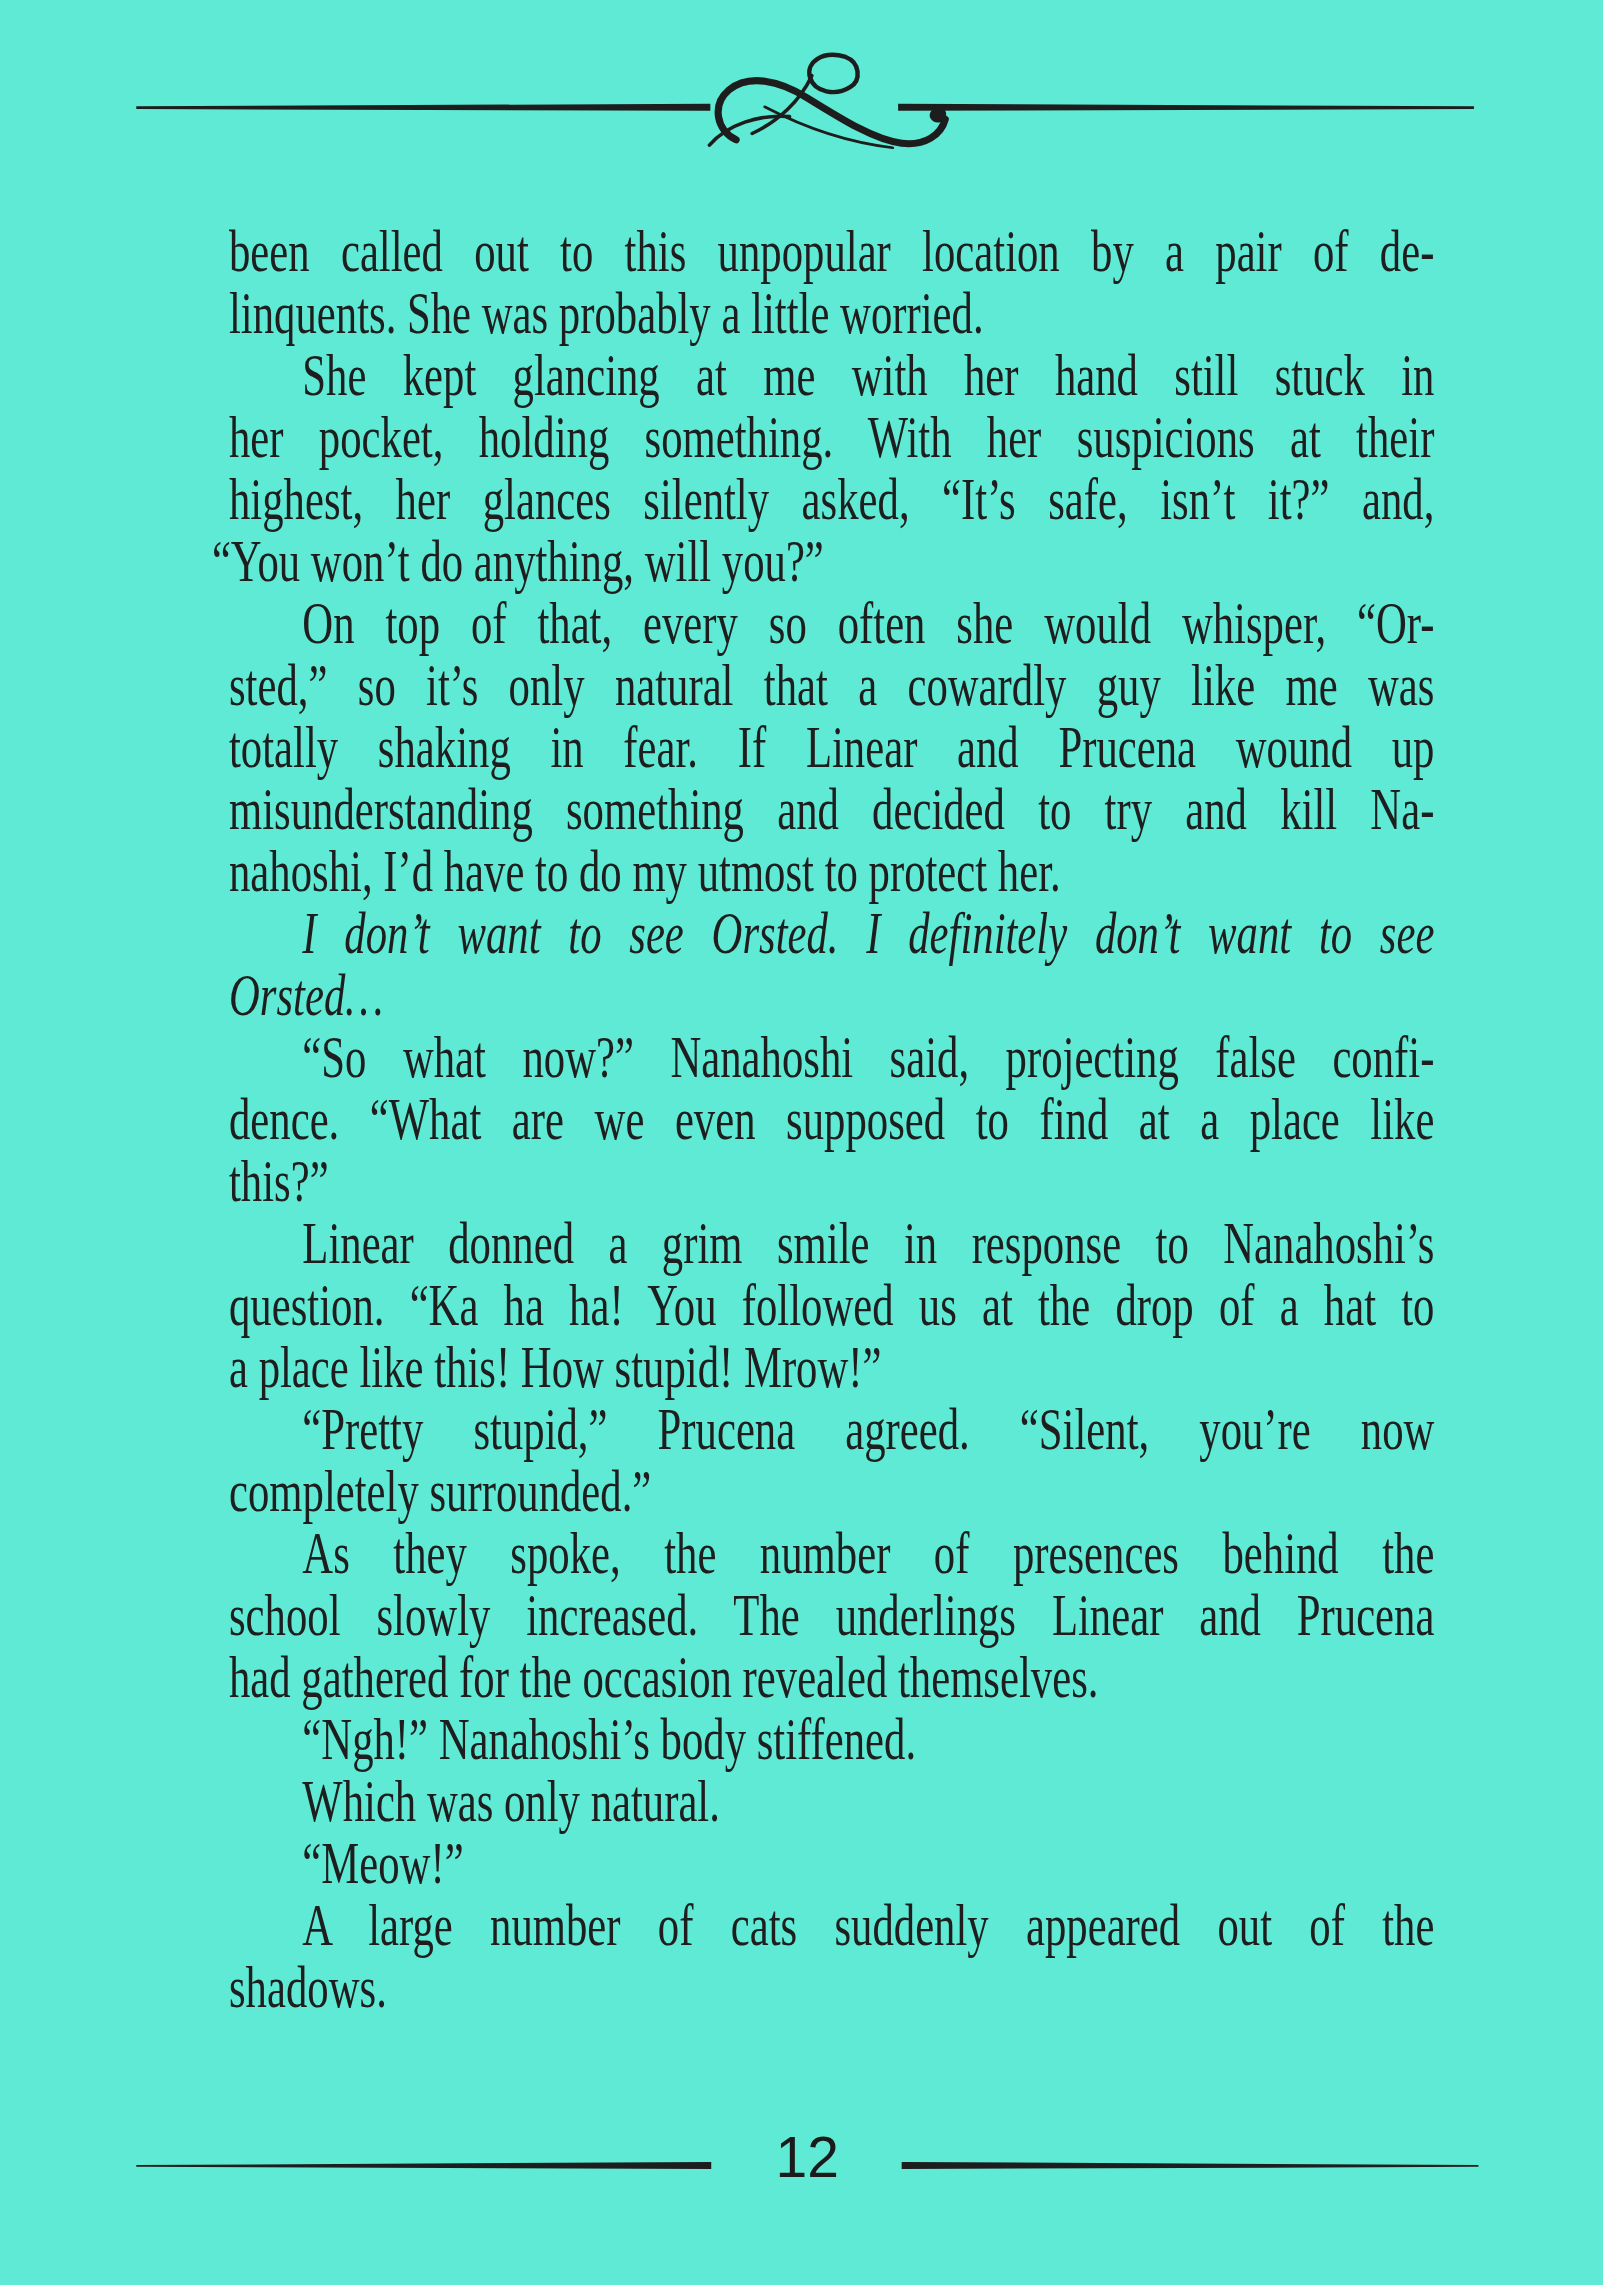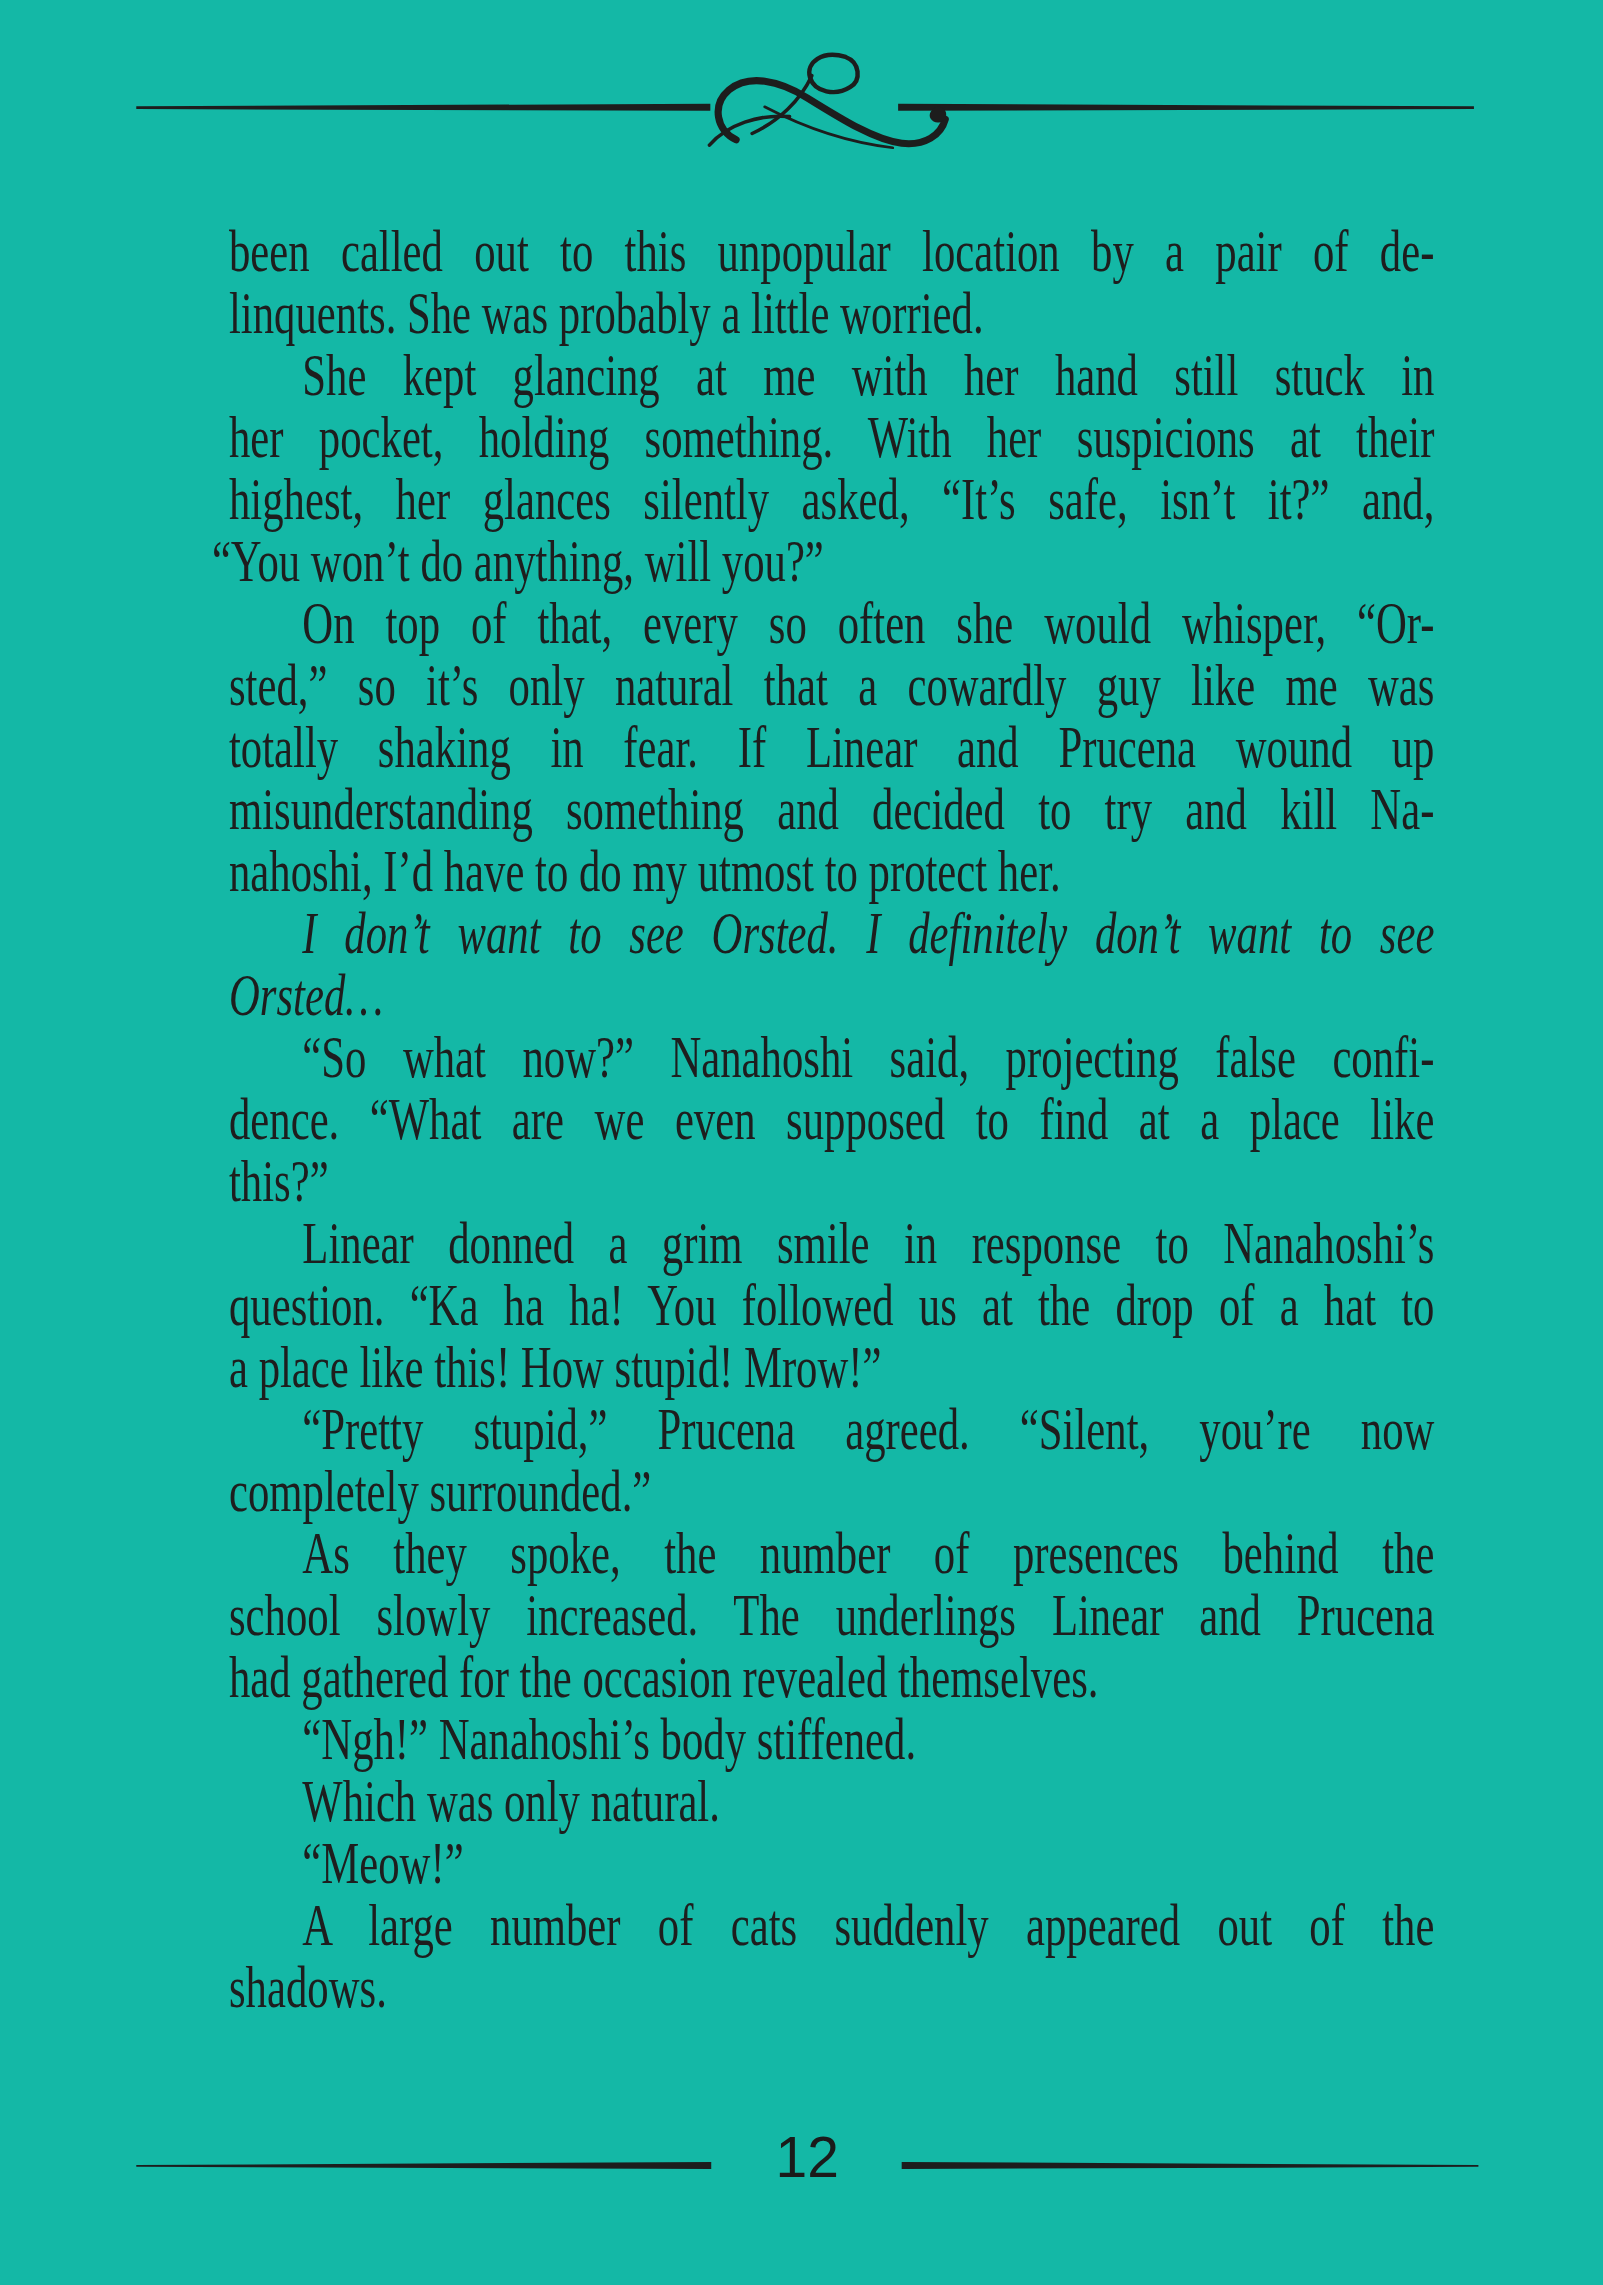--- a/index.html
+++ b/index.html
@@ -1,17 +1,17 @@
 <!DOCTYPE html>
 <html style="font-size:14.3px"><head>
 <meta charset="utf-8">
 <style>
   html,body{margin:0;padding:0;background:#ffffff;}
   .page{
-    position:relative;width:1604px;height:2286px;background:#14b8a6;overflow:hidden;
+    position:relative;width:1604px;height:2286px;background:#5eead4;overflow:hidden;
     font-family:"Liberation Serif", serif;color:#1e1e1e;
   }
   .ornament{position:absolute;left:0;top:0;width:1604px;height:178px;}
   .footer-rules{position:absolute;left:0;top:2121px;width:1604px;height:89px;}
   .text-column{
     position:absolute;left:229px;top:220px;width:1206px;height:1809px;
   }
   .text-inner{
     width:1693px;transform:scaleX(0.712);transform-origin:0 0;
     font-size:60px;line-height:62px;color:#1e1e1e;

